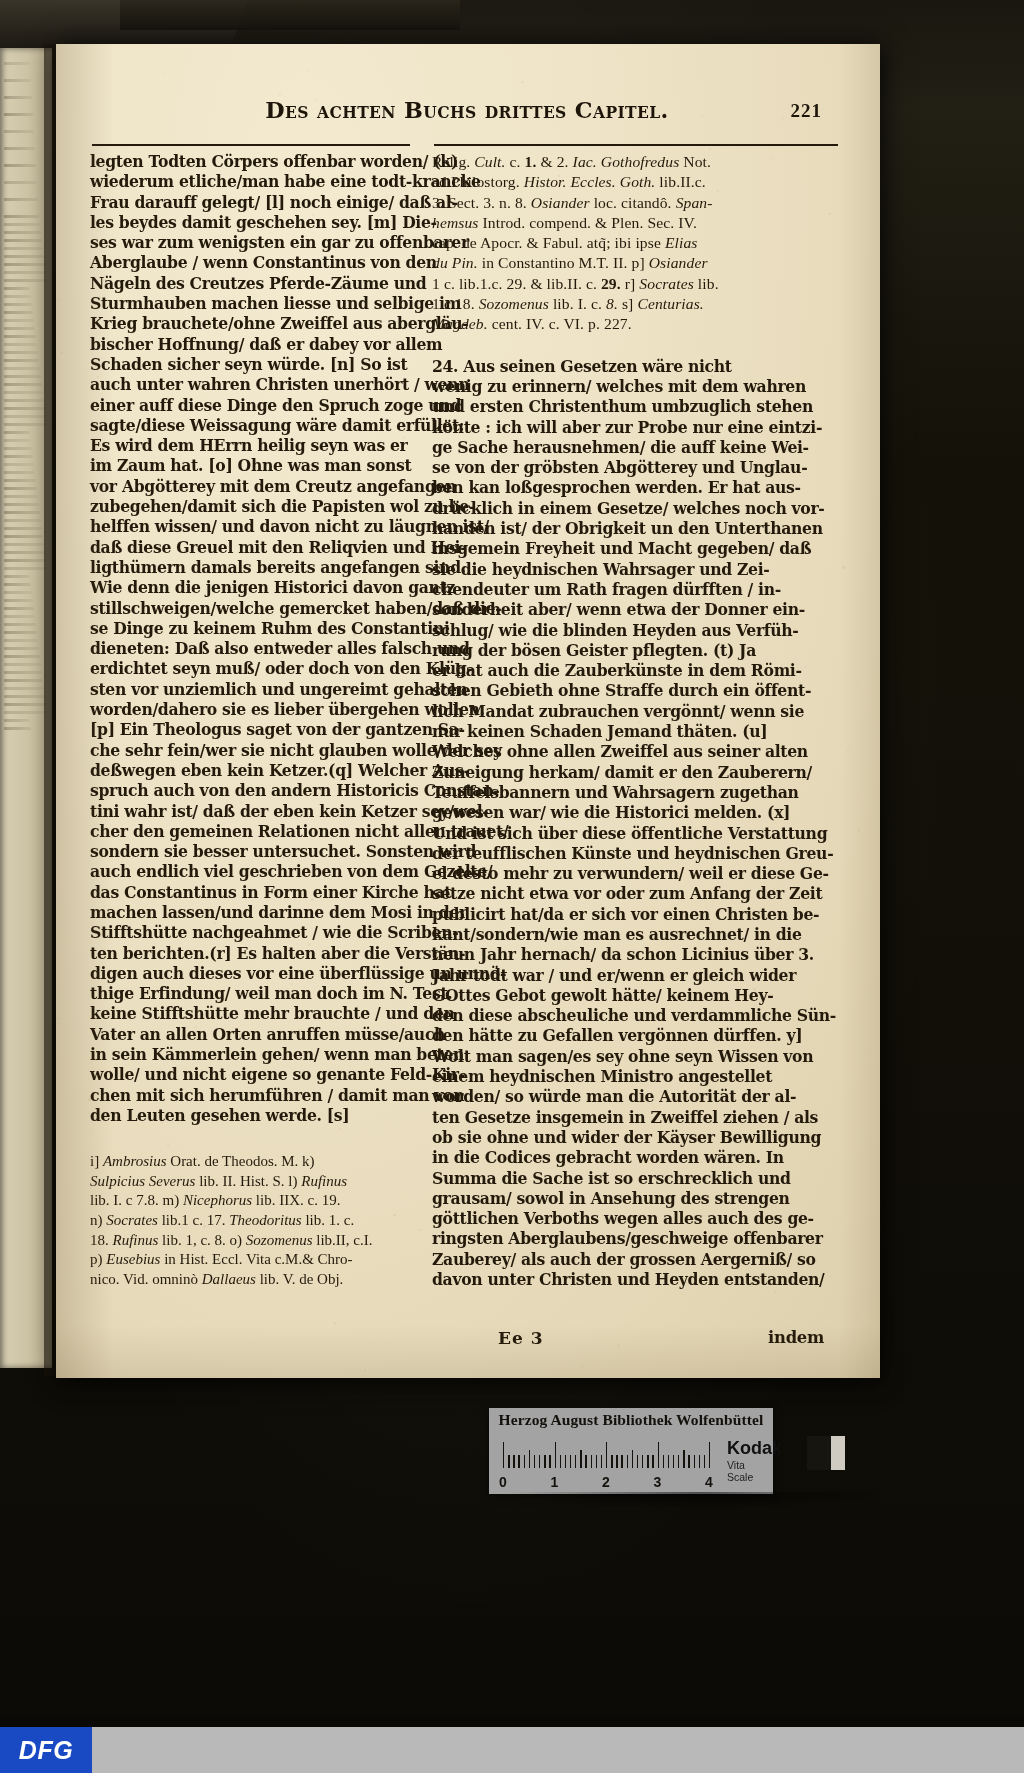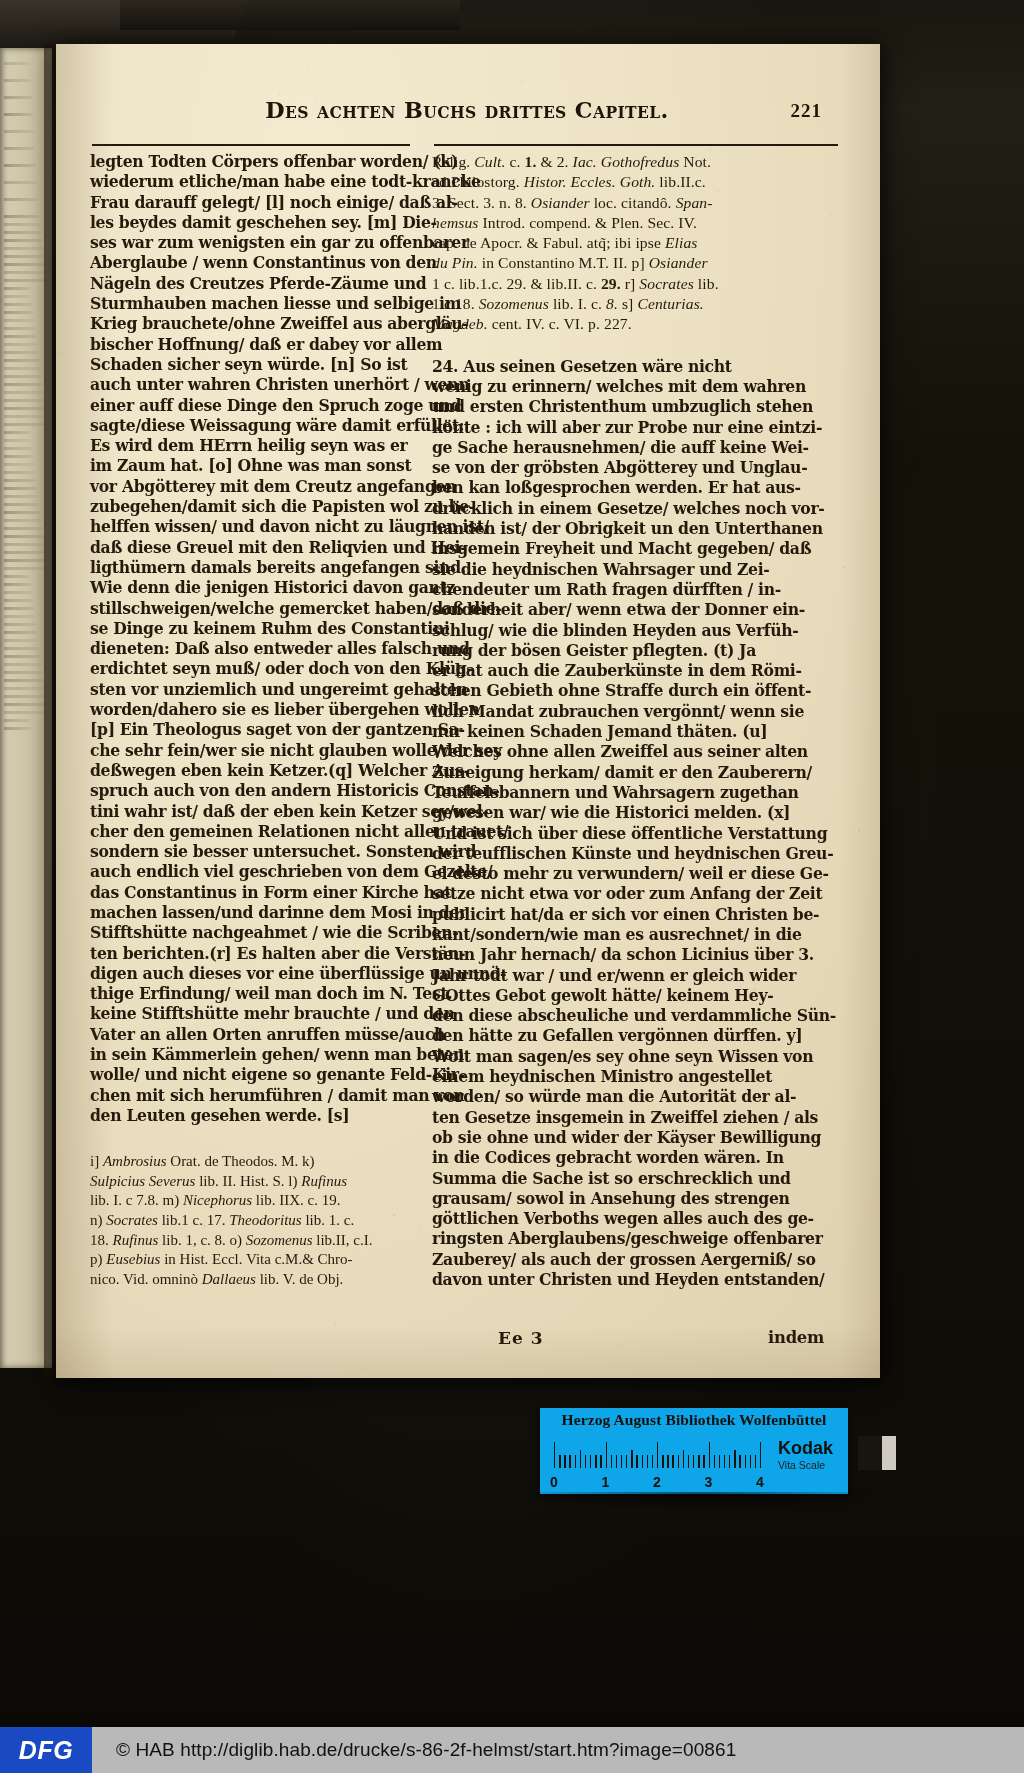--- a/index.html
+++ b/index.html
@@ -90,22 +90,22 @@
   .fnote i{font-style:italic;}
 
   
   #signature{position:absolute;left:442px;top:1284px;
     font-family:"DejaVu Serif",serif;font-weight:700;font-size:17px;color:#241a0b;letter-spacing:1px;}
   #catchword{position:absolute;right:56px;top:1284px;
     font-family:"DejaVu Serif",serif;font-weight:700;font-size:16.4px;color:#241a0b;
     letter-spacing:-.3px;}
 
   
-  #target-strip{position:absolute;left:540px;top:1408px;width:308px;height:86px;
-    background:#0ea5e9;box-shadow:0 2px 7px rgba(0,0,0,.6);}
+  #target-strip{position:absolute;left:489px;top:1408px;width:284px;height:86px;
+    background:#a3a3a3;box-shadow:0 2px 7px rgba(0,0,0,.6);}
   #target-title{position:absolute;left:0;right:0;top:3px;text-align:center;
     font-family:"Liberation Serif",serif;font-weight:700;font-size:15.5px;color:#14110d;
     letter-spacing:.1px;}
   #ruler{position:absolute;left:8px;top:26px;width:218px;height:56px;}
   #ruler .tick{position:absolute;bottom:22px;width:1.4px;background:#15120e;}
   #ruler .num{position:absolute;bottom:0;font-family:"Liberation Sans",sans-serif;
     font-size:14px;font-weight:700;color:#15120e;transform:translateX(-50%);}
   #kodak-wordmark{position:absolute;left:238px;top:30px;
     font-family:"Liberation Sans",sans-serif;font-weight:700;font-size:18px;color:#111;}
   #kodak-sub{position:absolute;left:238px;top:51px;
@@ -550,14 +550,13 @@
   <div id="kodak-wordmark">Kodak</div>
   <div id="kodak-sub">Vita Scale</div>
   <div id="patch-dark"></div>
   <div id="patch-light"></div>
 </div>
 <div id="strip-shadow"></div>
 
 <div id="footer-strip-top"></div>
 <div id="footer">
   <div id="dfg-logo">DFG</div>
-  <div id="footer-text">© HAB http://diglib.hab.de/drucke/s-86-2f-helmst/start.htm?image=00861</div>
 </div>
 
 </body></html>

